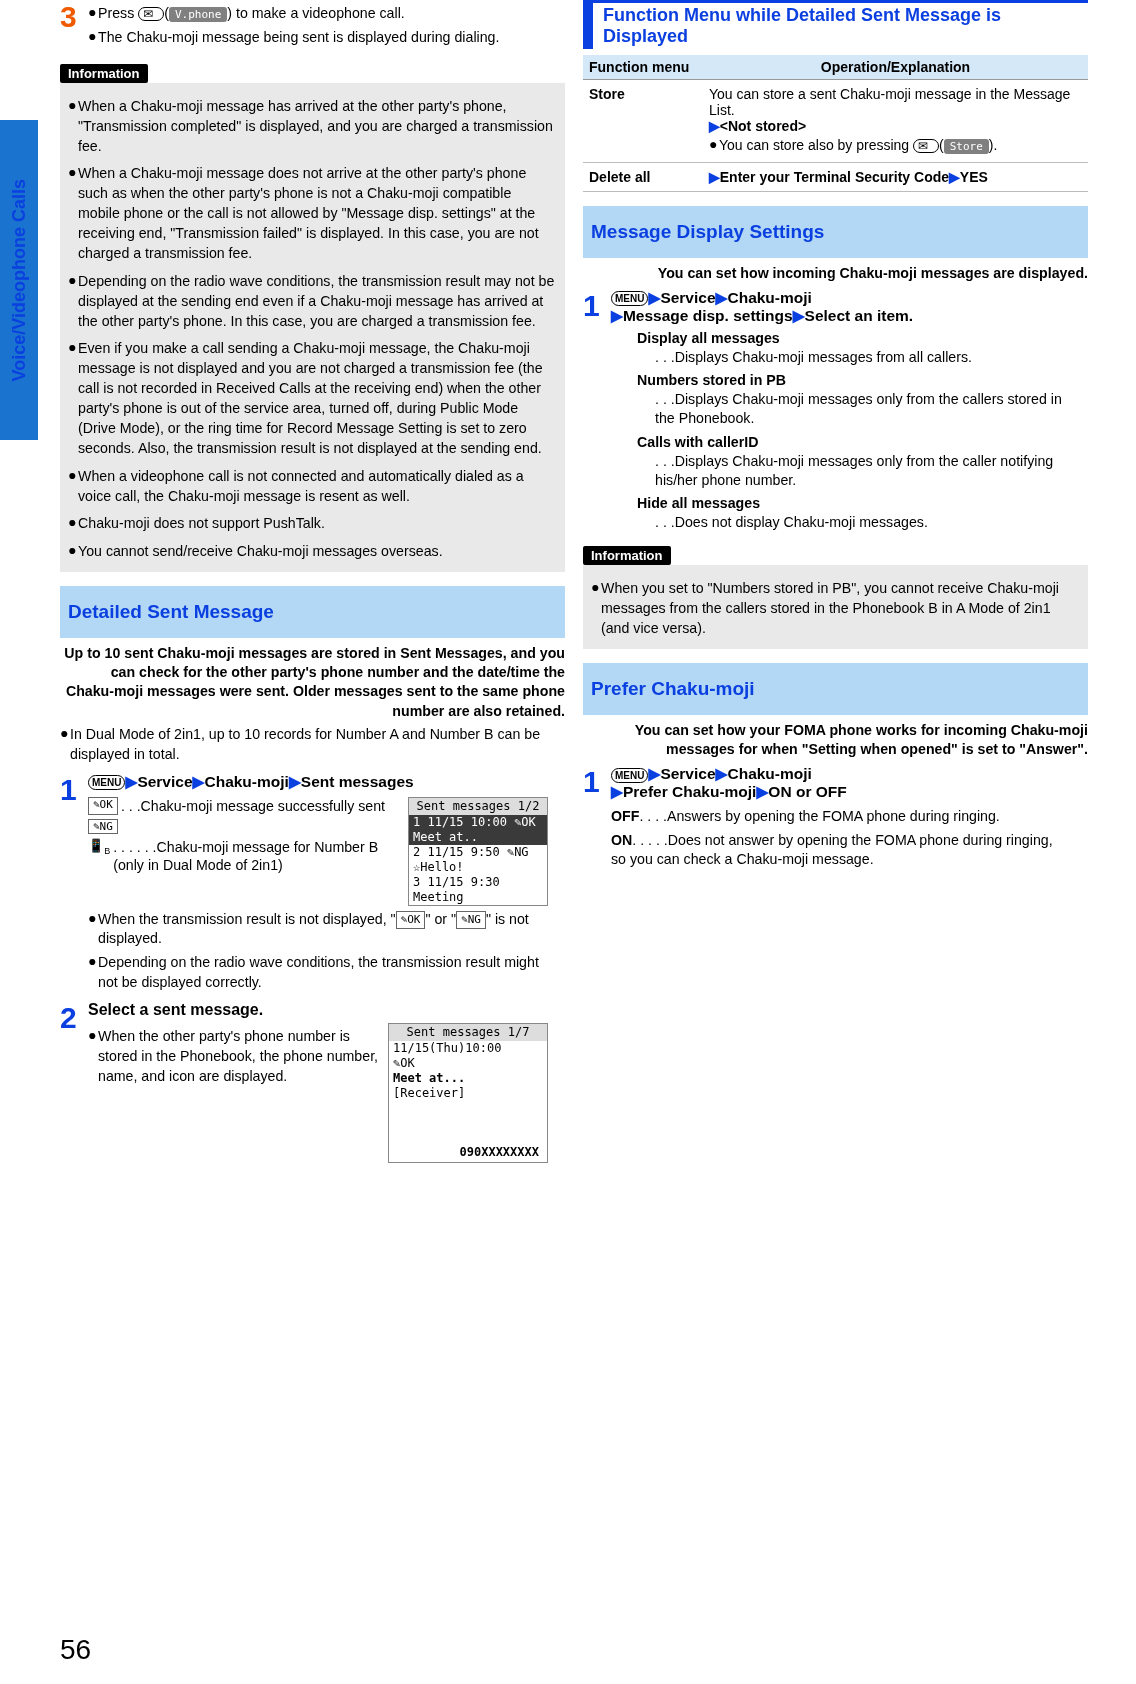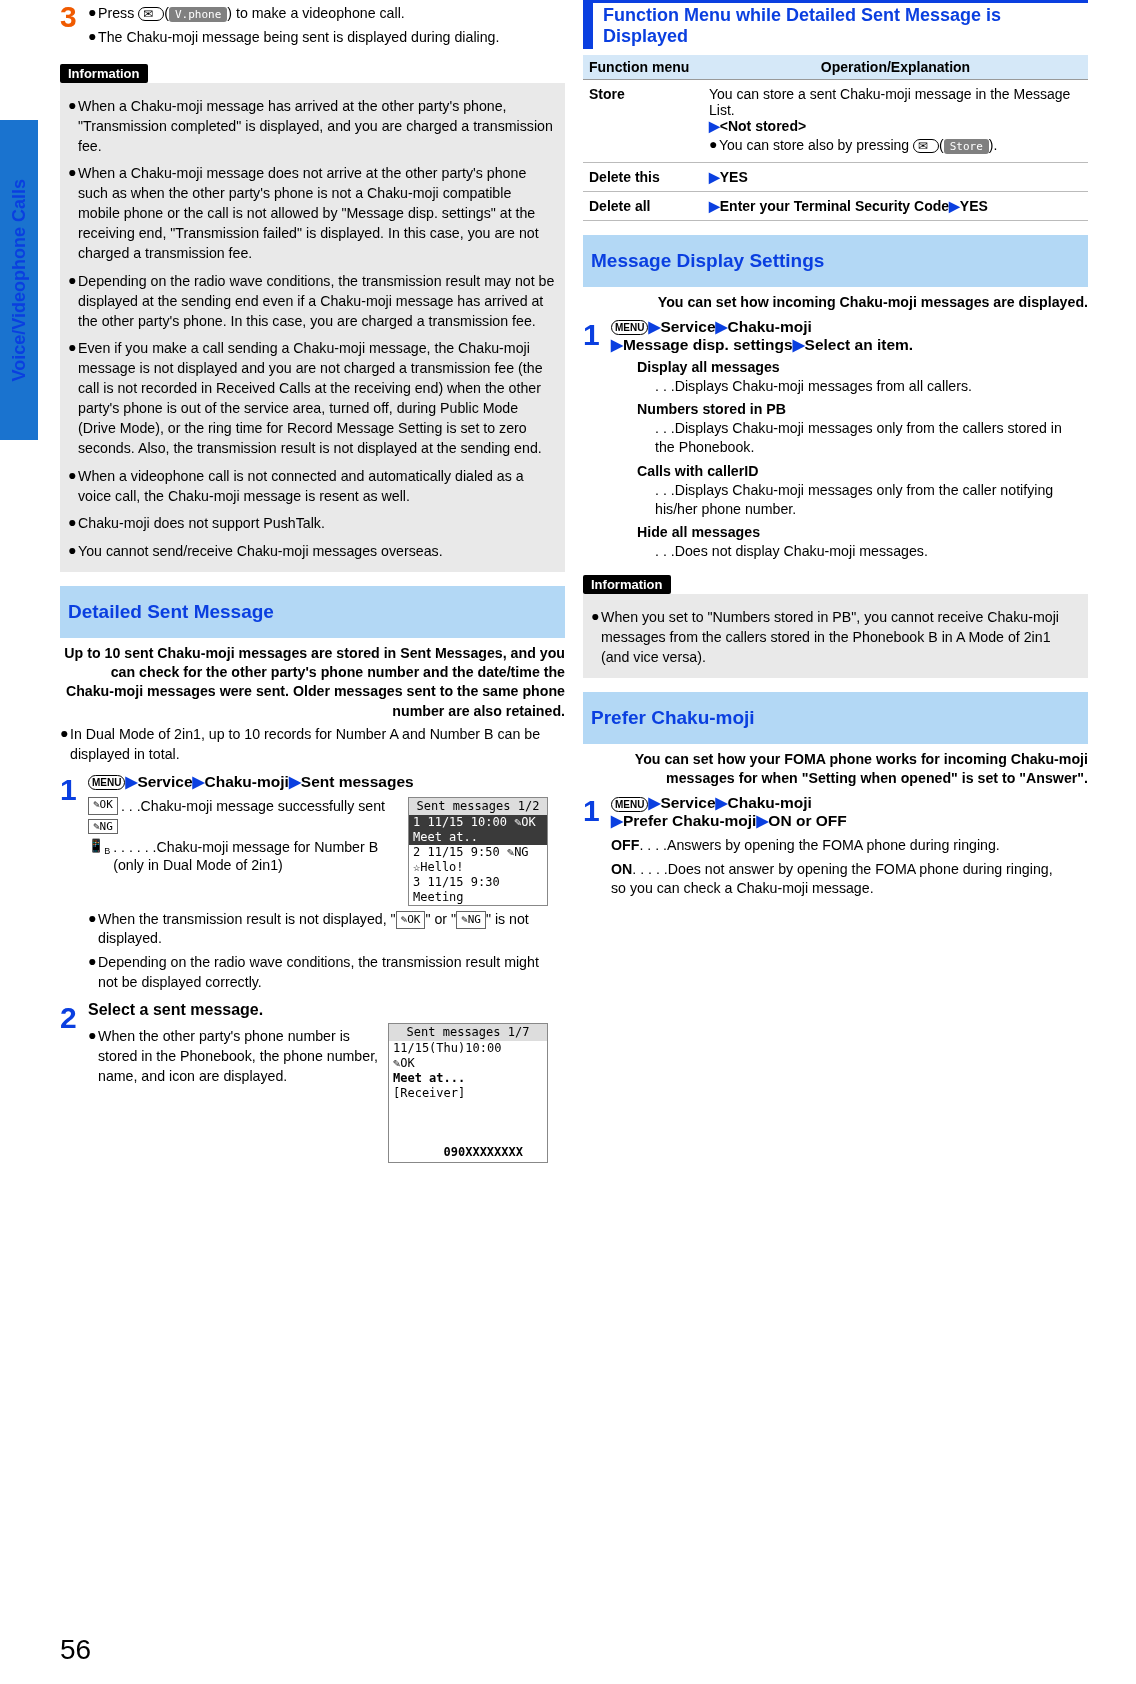--- a/index.html
+++ b/index.html
@@ -165,21 +165,21 @@
                 <div class="dot">●</div>
                 <div class="txt">When the other party's phone number is stored in the Phonebook, the phone number, name, and icon are displayed.</div>
               </div>
           </div>
           <div class="screenshot" style="width:160px; height:140px; position:relative;">
             <div class="title">Sent messages  1/7</div>
             <div class="row">11/15(Thu)10:00</div>
             <div class="row">✎OK</div>
             <div class="row" style="font-weight:bold;">Meet at...</div>
             <div class="row">[Receiver]</div>
-            <div class="row" style="position:absolute; bottom:2px; right:20px; font-weight:bold;">090XXXXXXXX</div>
+            <div class="row" style="position:absolute; bottom:2px; right:4px; font-weight:bold;">090XXXXXXXX</div>
           </div>
         </div>
       </div>
     </div>
 
   </div>
 
   <div class="col">
 
     <div class="sec-head-1">Function Menu while Detailed Sent Message is Displayed</div>
@@ -194,24 +194,20 @@
         <td>
           <div>You can store a sent Chaku-moji message in the Message List.</div>
           <div><span class="arrow">▶</span><span class="bold">&lt;Not stored&gt;</span></div>
           <div class="bullet" style="margin-top:2px;">
                 <div class="dot">●</div>
                 <div class="txt"><span>You can store also by pressing </span><span class="key-oval mail"></span><span>(</span><span class="softkey">Store</span><span>).</span></div>
               </div>
         </td>
       </tr>
       <tr>
-        <td>Delete this</td>
-        <td><span class="arrow">▶</span><span class="bold">YES</span></td>
-      </tr>
-      <tr>
         <td>Delete all</td>
         <td><span class="arrow">▶</span><span class="bold">Enter your Terminal Security Code</span><span class="arrow">▶</span><span class="bold">YES</span></td>
       </tr>
     </tbody>
       </table>
 
     
     <div class="sec-head-2">Message Display Settings</div>
     <div class="intro">You can set how incoming Chaku-moji messages are displayed.</div>
 

